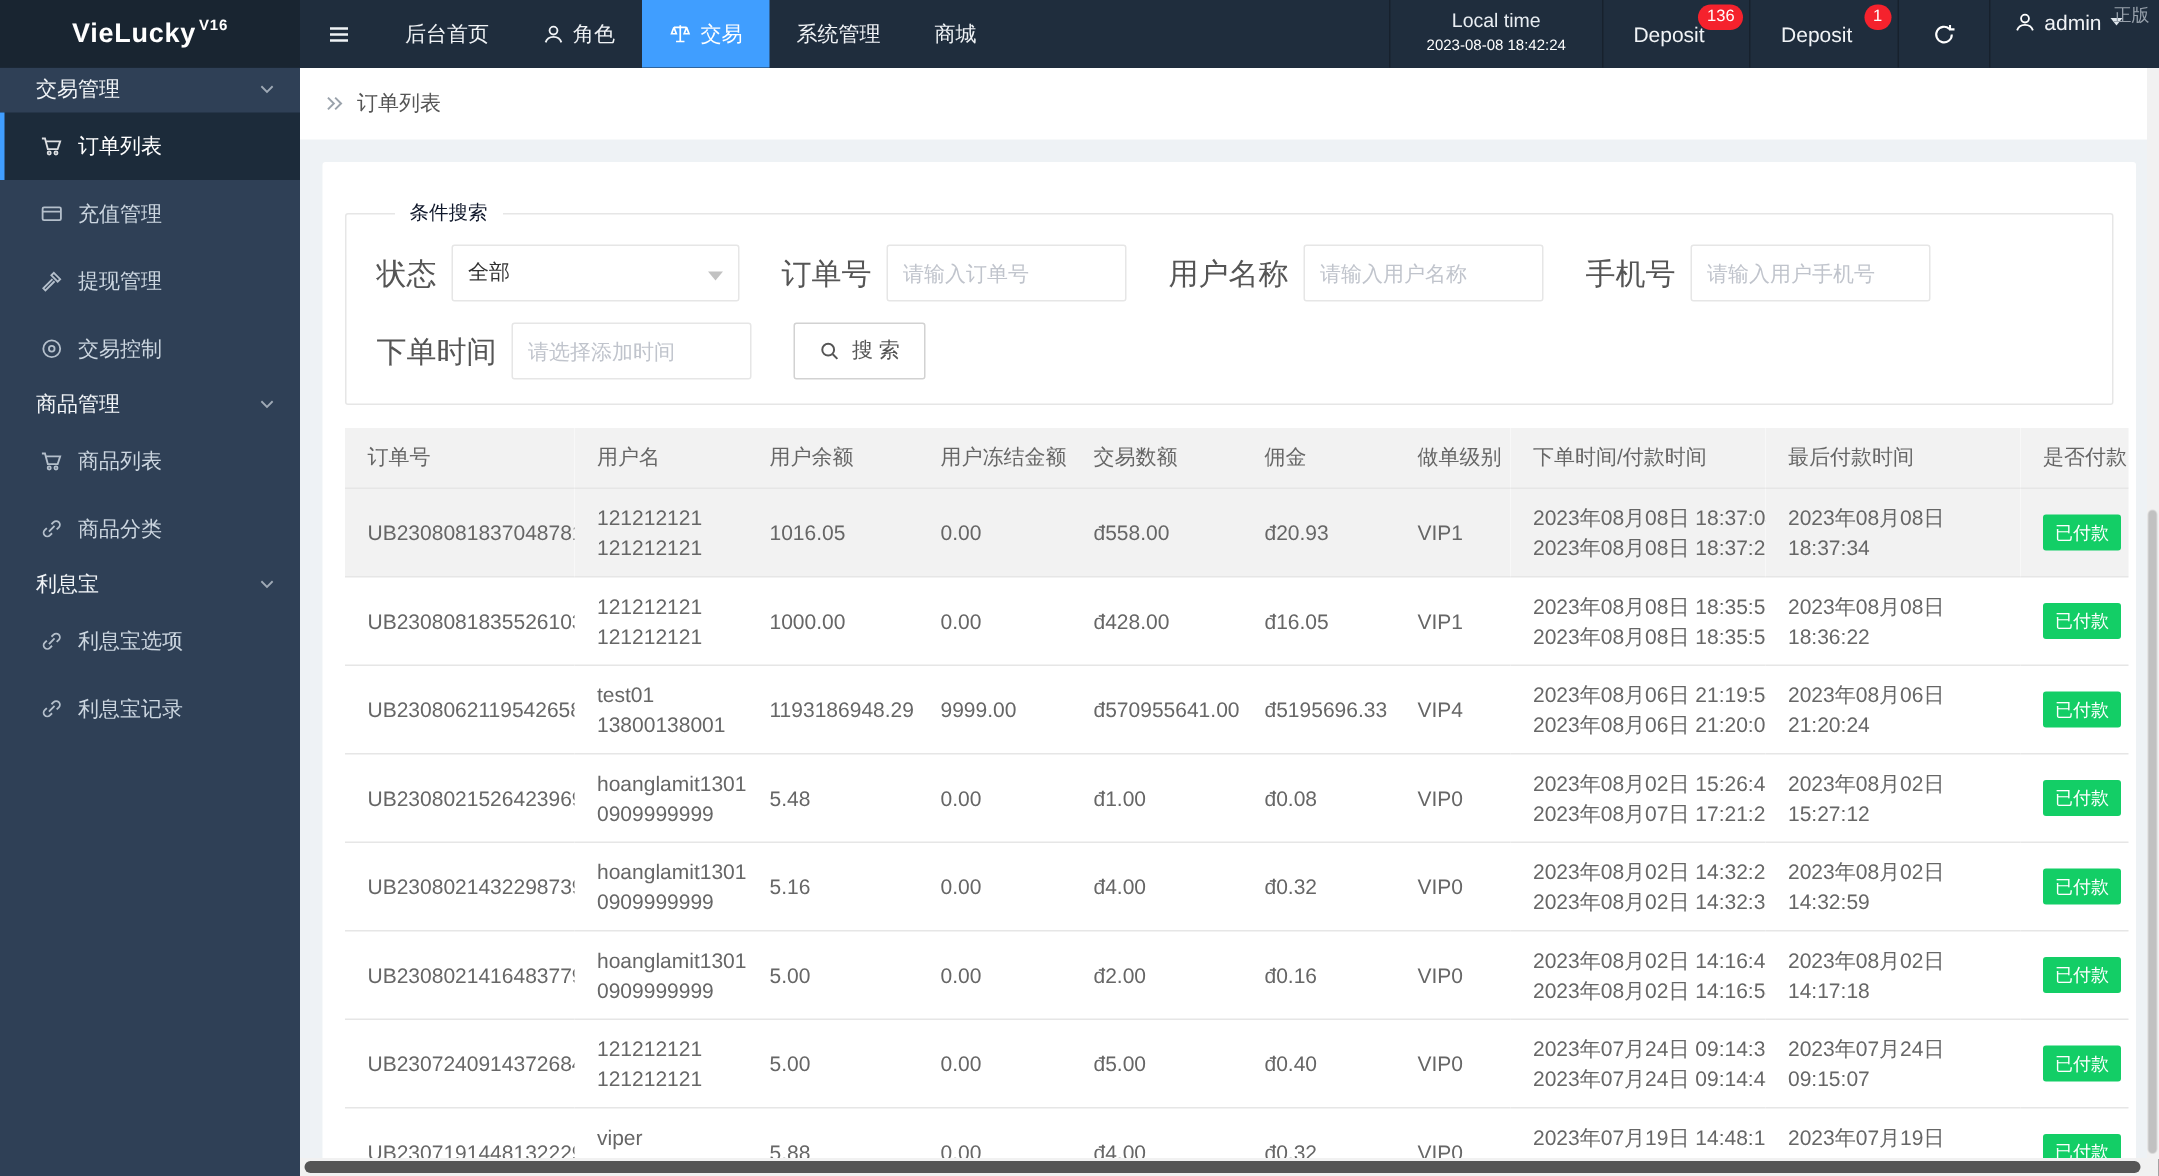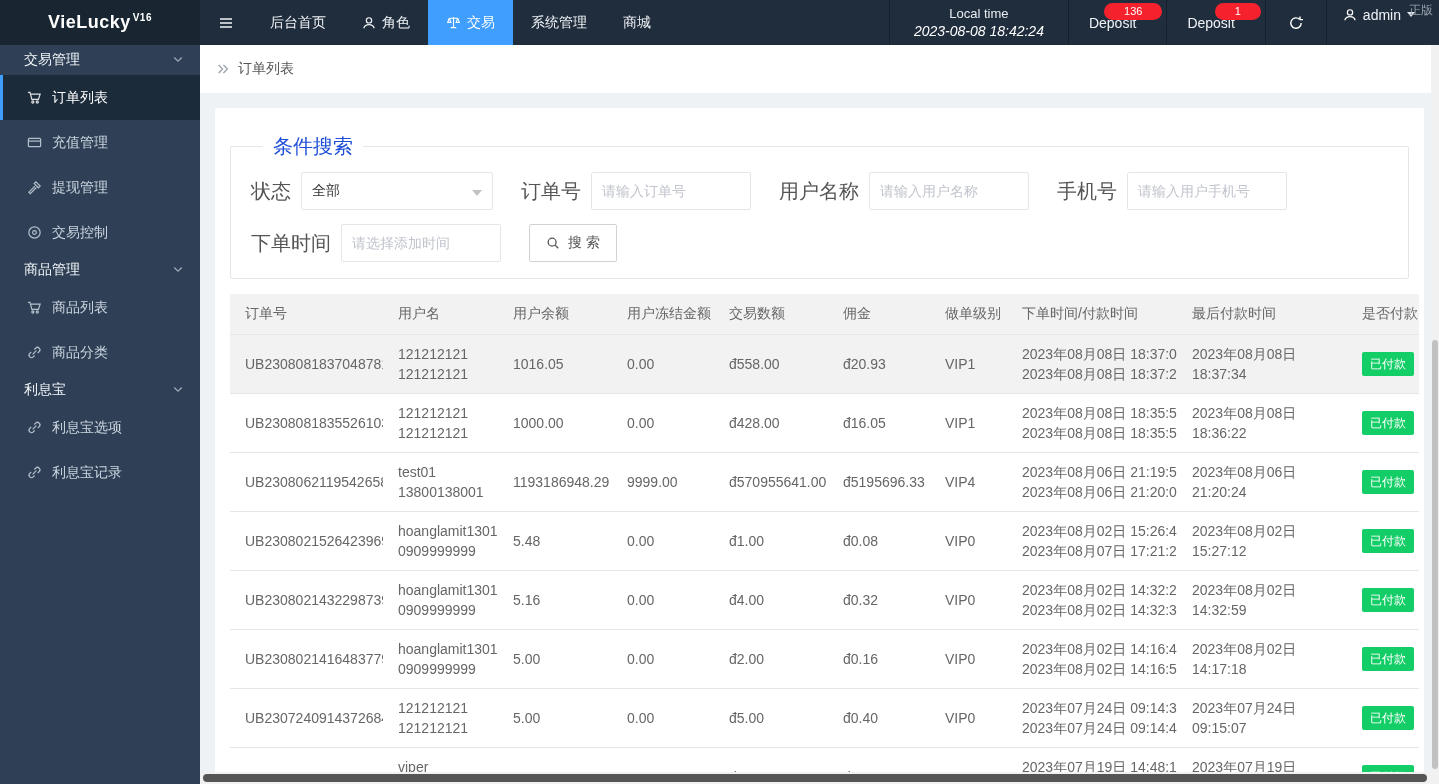--- a/index.html
+++ b/index.html
@@ -15,24 +15,24 @@
   .logo-area sup{ font-size:10px; font-weight:bold; margin-left:2px; transform:translateY(-5px); display:inline-block;}
   .tb-item{ display:flex; align-items:center; gap:6px; padding:0 18px; font-size:14px;
     color:#f0f3f6; cursor:pointer; text-decoration:none; position:relative; }
   .tb-item.active{ background:var(--accent); color:#fff; }
   .tb-item .icon svg{ display:block; }
   .top-nav{ display:flex; align-items:stretch; }
   .tb-right{ margin-left:auto; display:flex; align-items:stretch; }
   .time-block{ display:flex; flex-direction:column; align-items:center; justify-content:center;
     padding:0 24px; border-left:1px solid rgba(0,0,0,.25); border-right:1px solid rgba(0,0,0,.25); }
   .time-block .tl{ font-size:13px; line-height:16px; color:#e8edf2; }
-  .time-block .tv{ font-size:14px; line-height:18px; color:#fff;font-style:italic; }
+  .time-block .tv{ font-size:10px; line-height:18px; color:#fff; }
   .link-badge{ padding:0 30px 0 20px; border-right:1px solid rgba(0,0,0,.25); }
   .num-badge{ position:absolute; top:3px; right:4px; background:#f5222d; color:#fff;
-    font-size:11px; line-height:1; padding:3px 20px; border-radius:9px; min-width:12px; text-align:center;}
+    font-size:11px; line-height:1; padding:3px 6px; border-radius:9px; min-width:12px; text-align:center;}
   .refresh-link{ padding:0 22px; border-right:1px solid rgba(0,0,0,.25); }
   .admin-link{ padding:0 24px 16px 16px; }
   .caret{ width:0; height:0; border:4px solid transparent; border-top:5px solid #dfe6ec; margin-top:4px; }
   .watermark{ position:absolute; top:2px; right:6px; font-size:12px; color:#97a0ab; }
 
   
   .sidebar{ position:fixed; top:45px; left:0; width:200px; bottom:0; background:var(--dark2);
     z-index:90; color:#cfd7df; }
   .side-group-header{ height:30px; display:flex; align-items:center; padding:0 16px 0 24px;
     font-size:14px; color:#f2f5f8; cursor:pointer; }
@@ -44,21 +44,21 @@
 
   
   .main{ position:absolute; left:200px; top:45px; right:0; bottom:0; background:#eef2f5; overflow:hidden; }
   .breadcrumb-bar{ height:48px; background:#fff; display:flex; align-items:center; padding:0 16px; gap:8px; }
   .breadcrumb-bar .bc-icon{ color:#9aa2ab; display:flex; }
   .breadcrumb-bar .bc-text{ font-size:14px; color:#555; }
   .card{ margin:15px; background:#fff; border-radius:2px; padding:15px; min-height:760px; }
 
   fieldset.search-box{ border:1px solid #e6e6e6; border-radius:2px; margin-top:10px;
     padding:12px 20px 2px; }
-  fieldset.search-box legend{ font-size:20px; color:#1d4ed8; padding:0 10px; margin-left:12px; }
+  fieldset.search-box legend{ font-size:13px; color:#0f172a; padding:0 10px; margin-left:12px; }
   .form-row{ display:flex; align-items:center; margin-bottom:14px; }
   .form-item{ display:flex; align-items:center; margin-right:28px; }
   .form-item label{ font-size:20px; color:#555; margin-right:10px; white-space:nowrap; }
   .inp{ height:38px; padding:0 10px; border:1px solid #e6e6e6; border-radius:2px;
     font-size:14px; color:#333; width:160px; outline:none; background:#fff;
     font-family:"Liberation Sans","DejaVu Sans",sans-serif; }
   .inp::placeholder{ color:#c0c4cc; }
   .sel{ position:relative; width:192px; height:38px; border:1px solid #e6e6e6; border-radius:2px;
     display:flex; align-items:center; padding:0 10px; font-size:14px; color:#333;
     cursor:pointer; background:#fff; }

